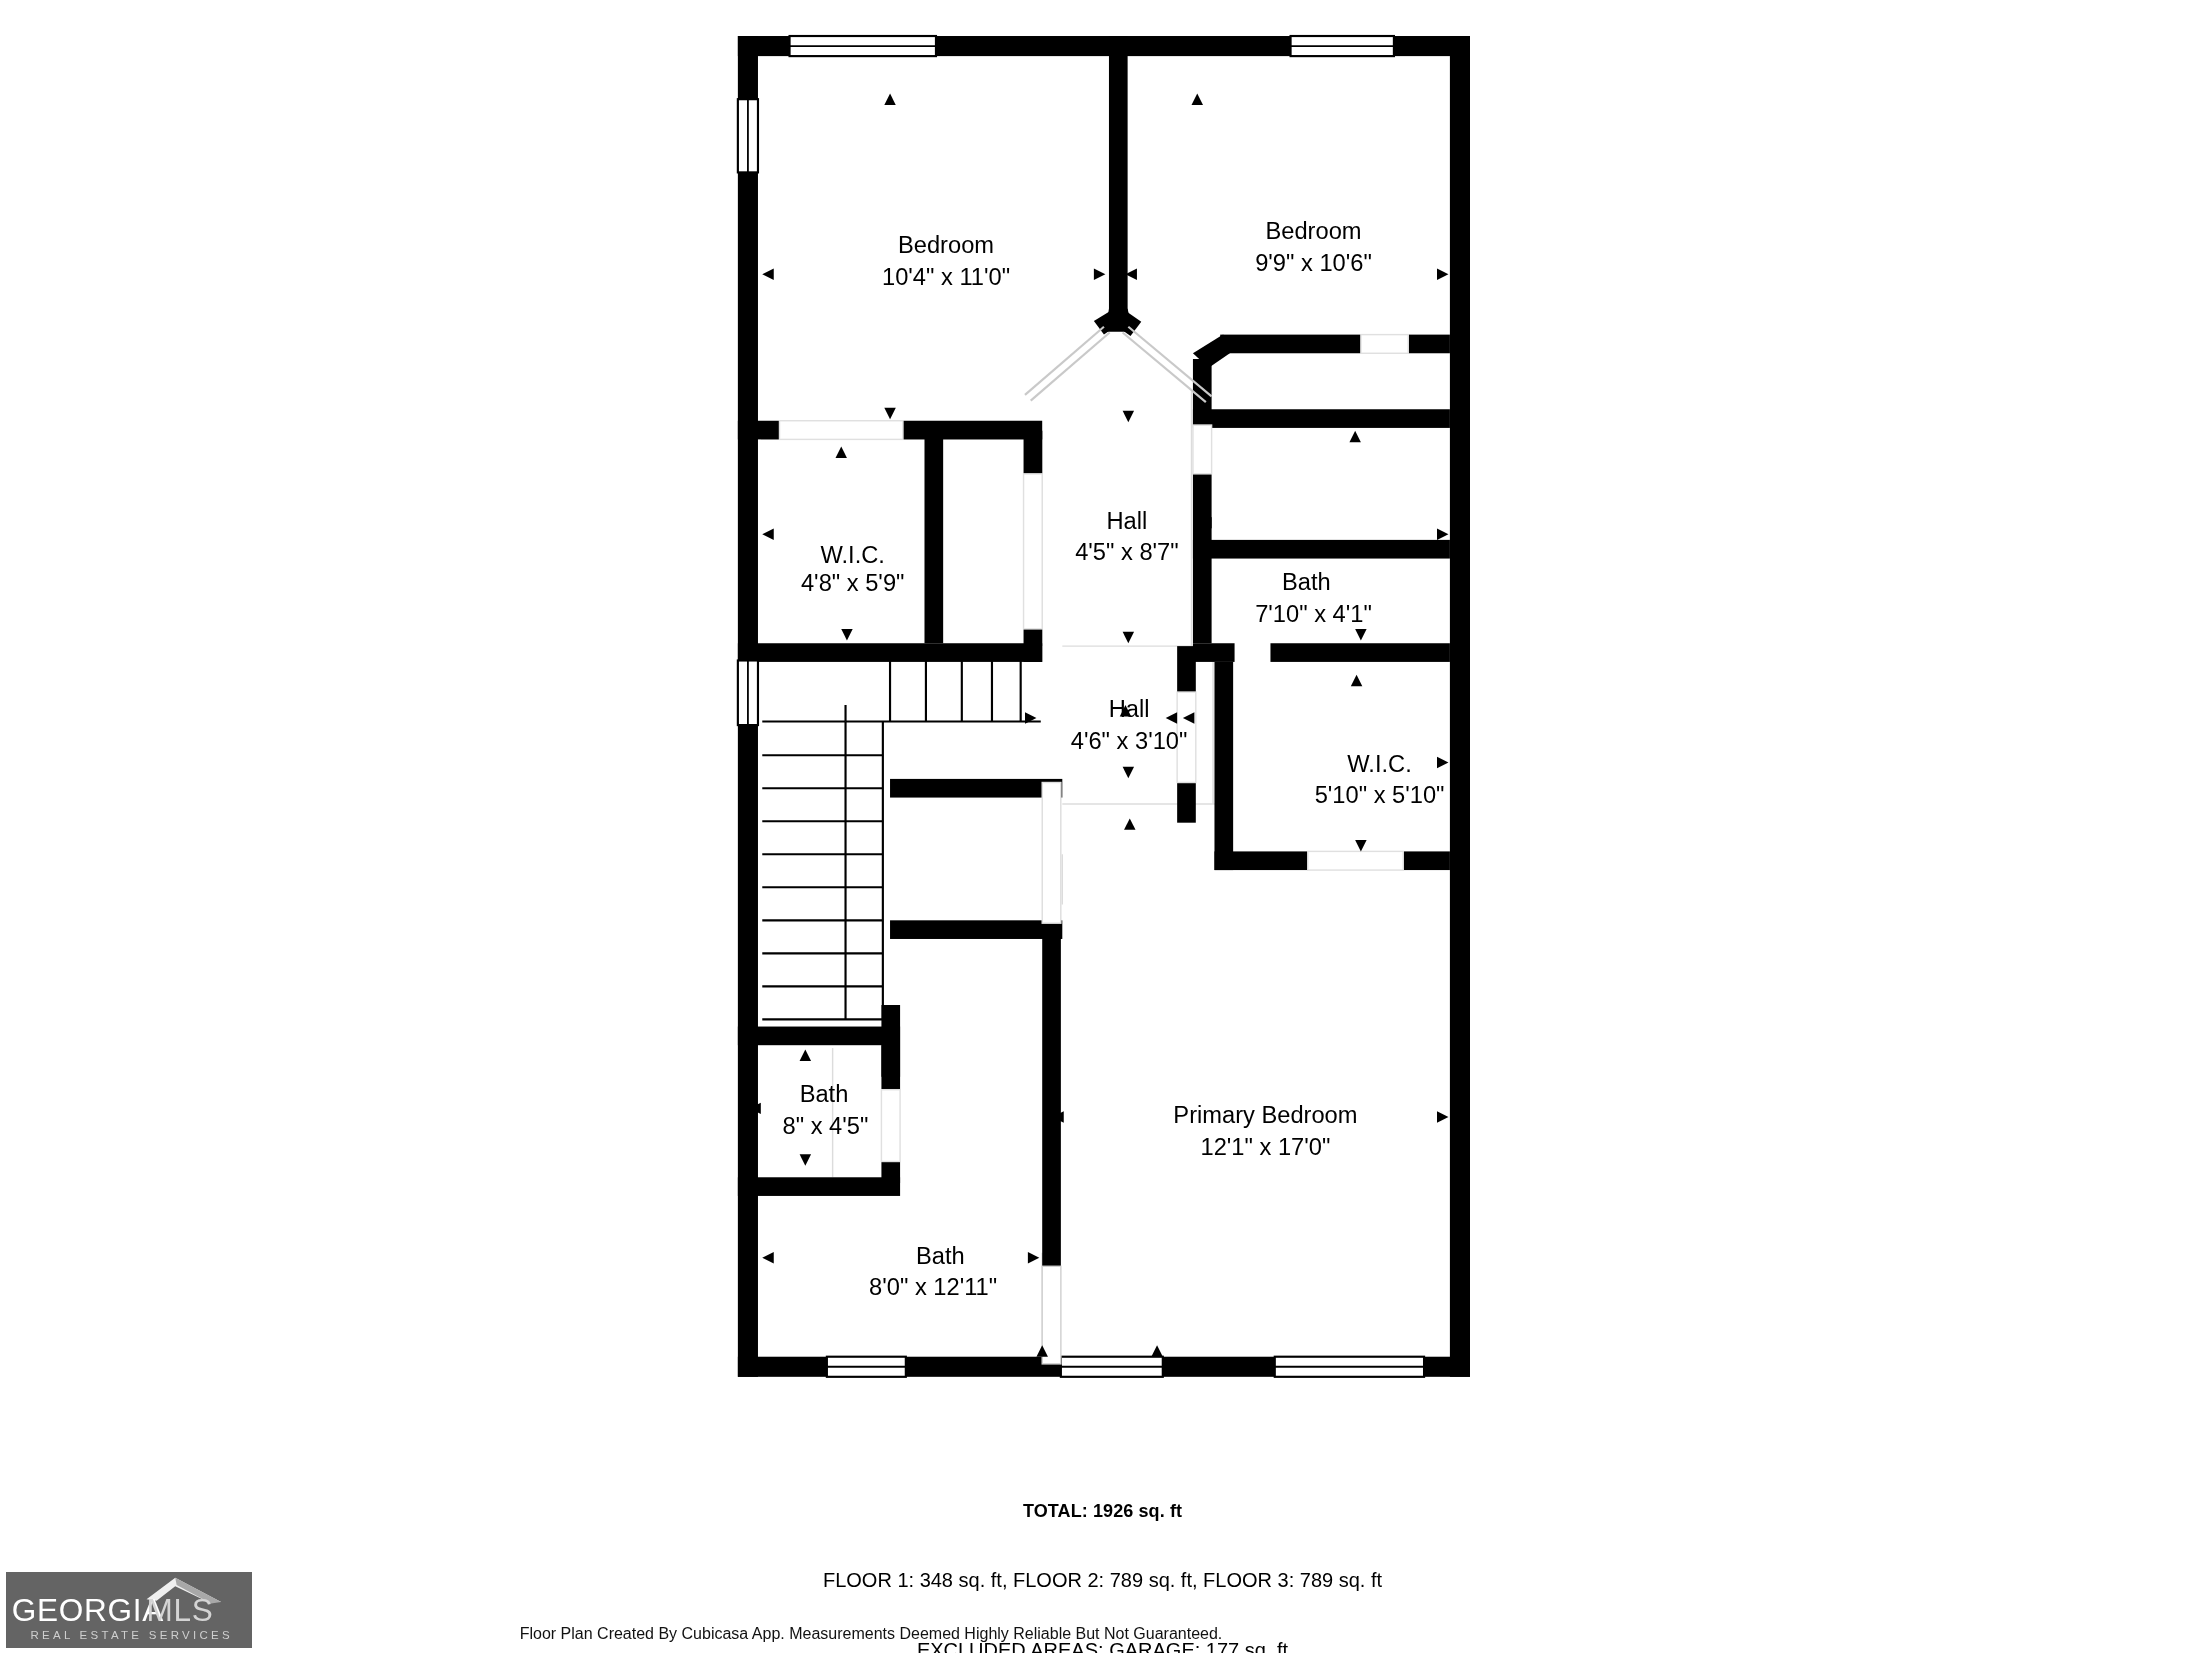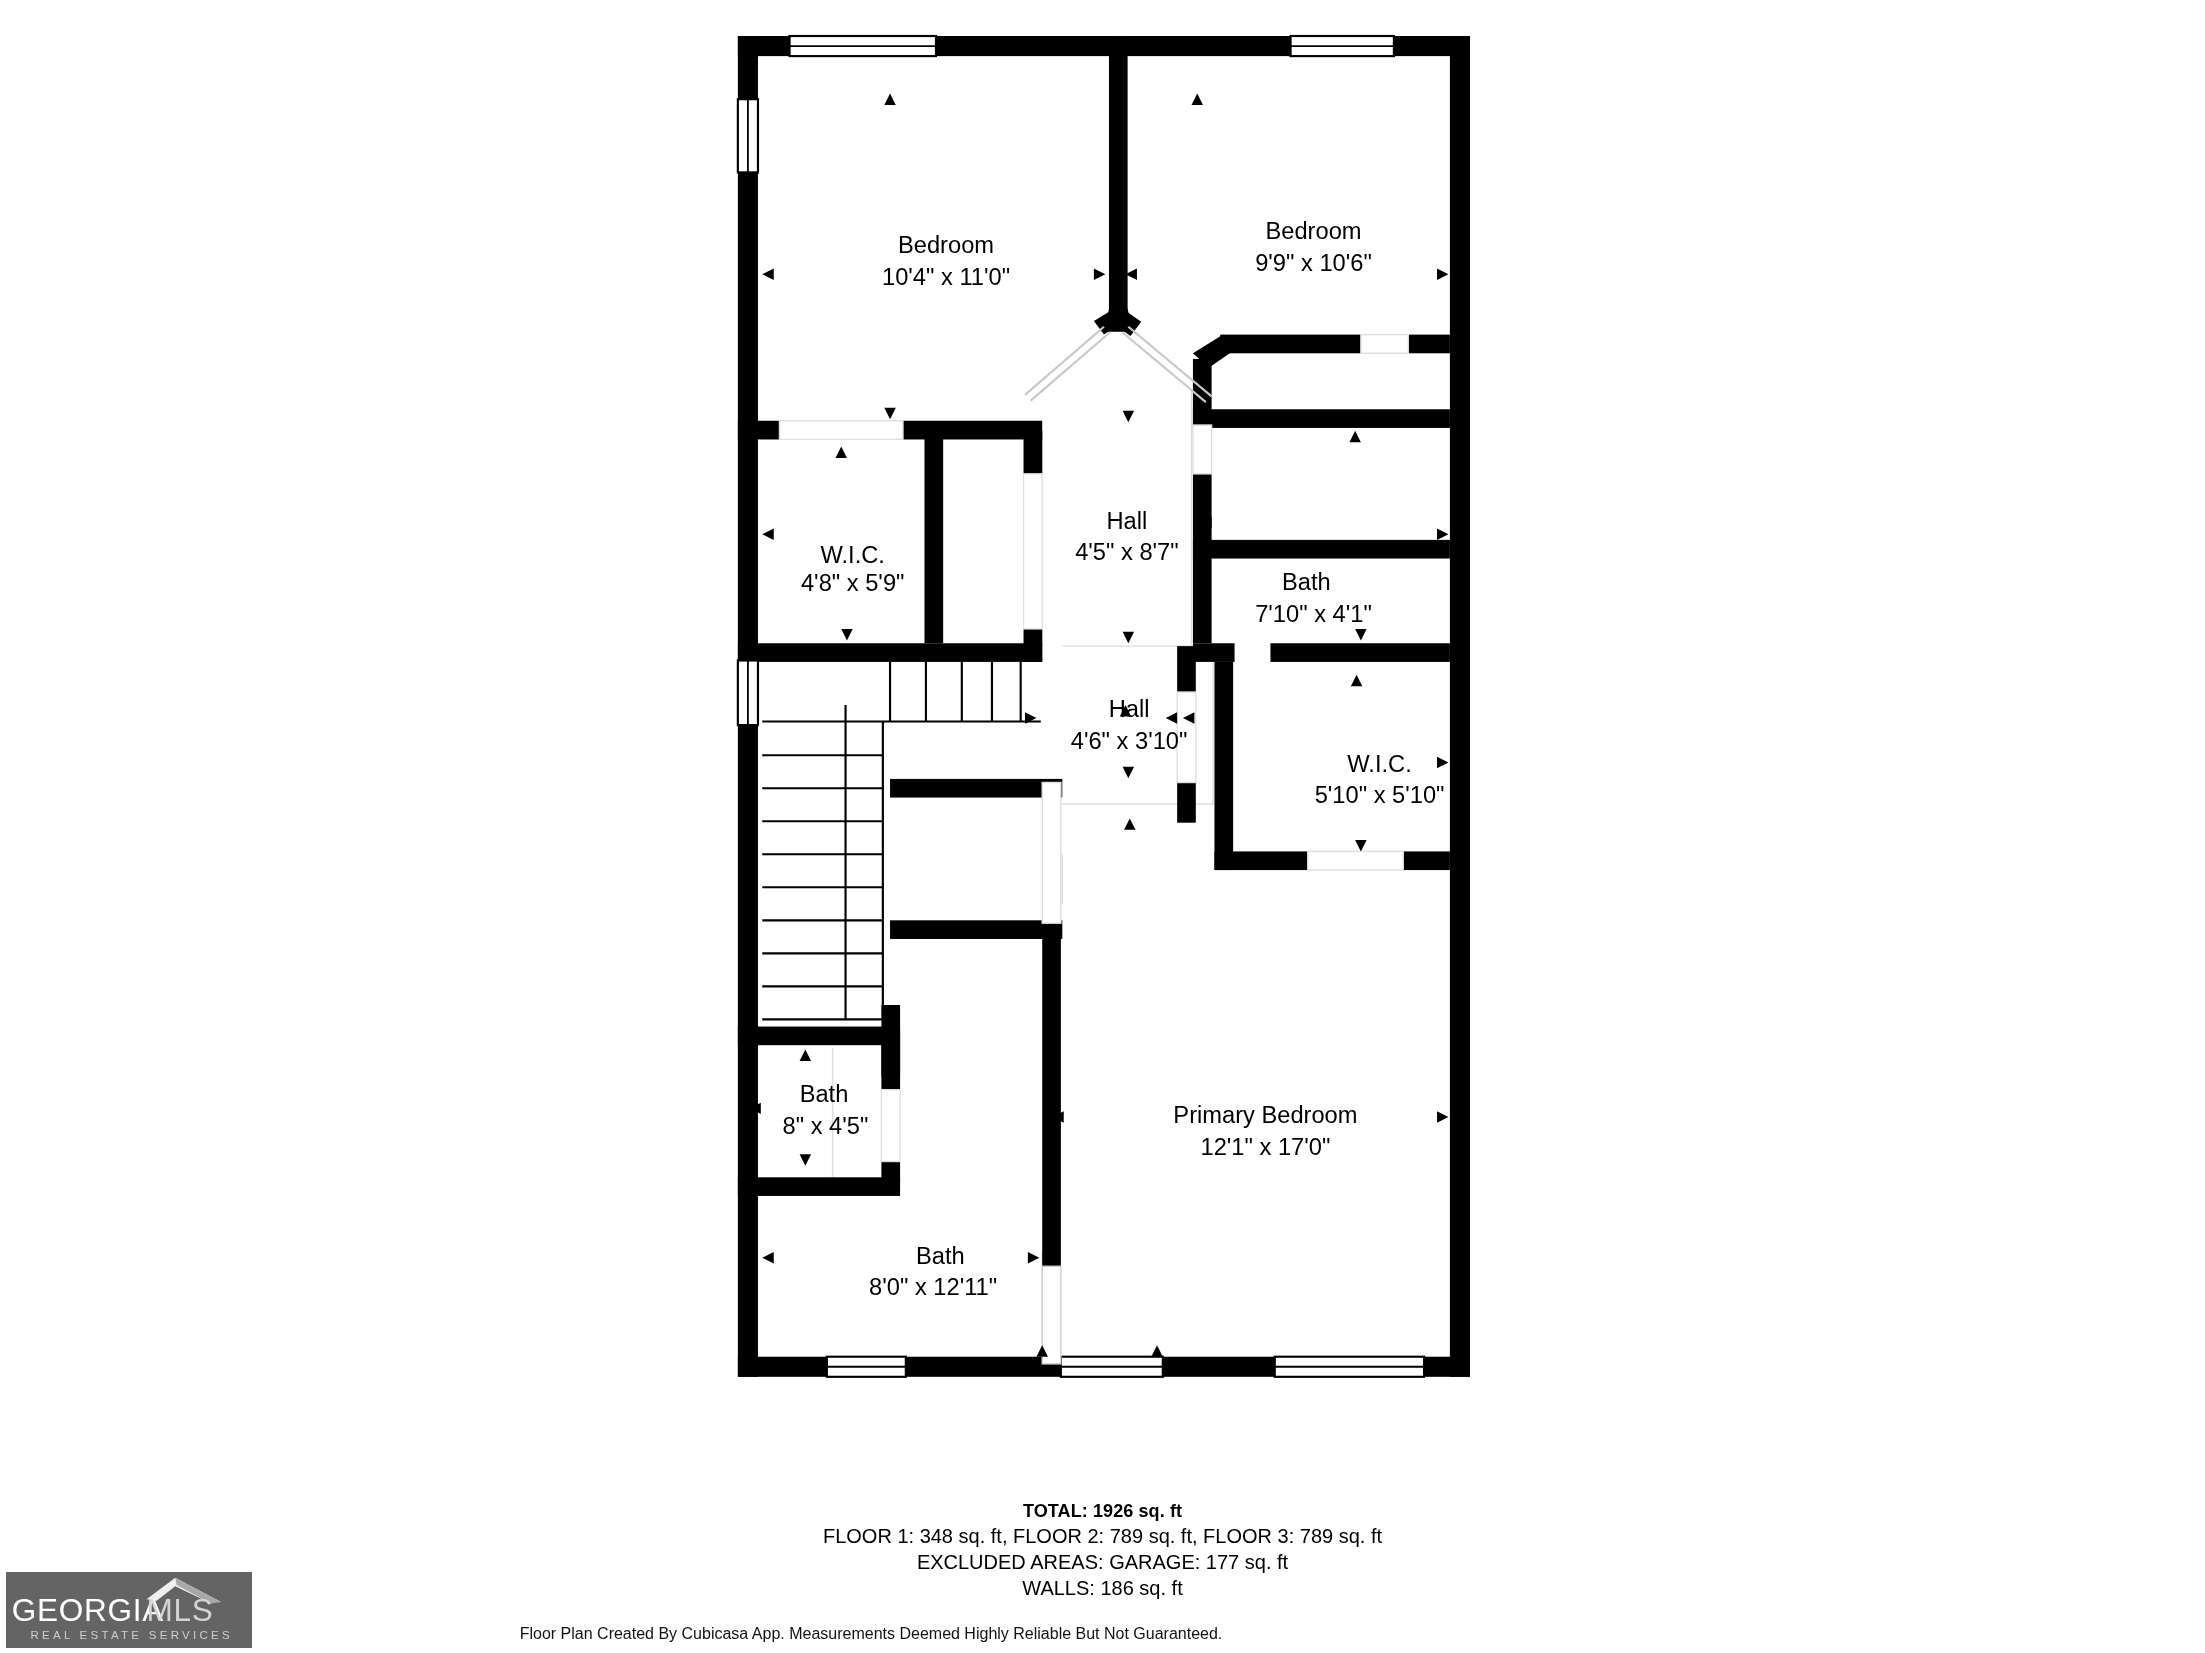--- a/index.html
+++ b/index.html
@@ -56,20 +56,21 @@
     line-height: 1.30;
   }
   #summary-total {
     font-size: 18px;
     font-weight: bold;
     letter-spacing: 0.1px;
   }
   .summary-line {
     font-size: 20px;
     font-weight: normal;
+    margin-top: 44px;
   }
   #disclaimer-line {
     position: absolute;
     left: 0;
     top: 1625px;
     width: 1742px;
     text-align: center;
     font-family: "Liberation Sans", sans-serif;
     font-size: 16px;
     color: #111111;

